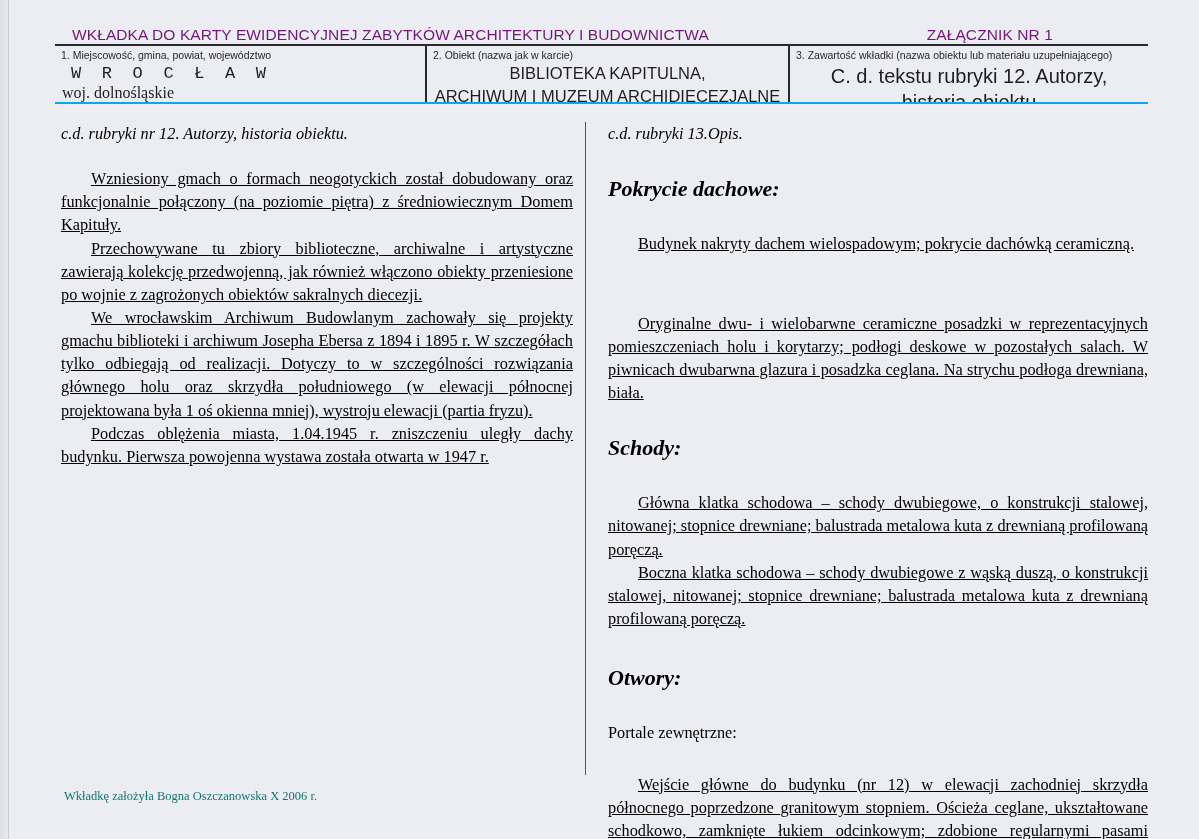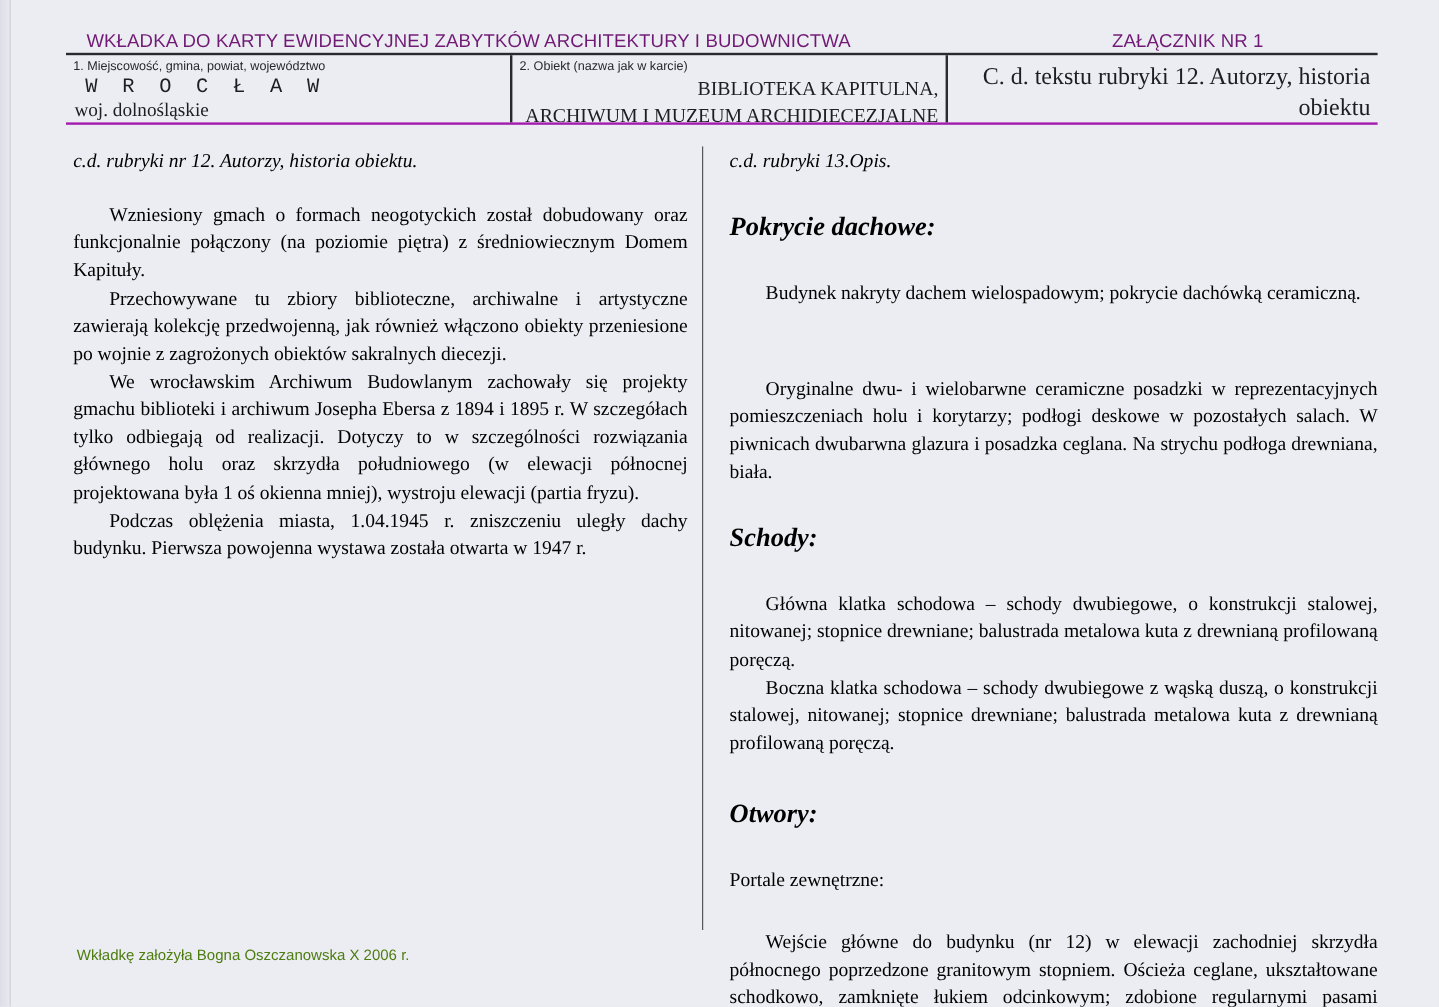--- a/index.html
+++ b/index.html
@@ -36,21 +36,21 @@
     background: #ecedf2;
   }
 
   
   .header-table {
     position: absolute;
     left: 55px;
     top: 44px;
     width: 1093px;
     border-top: 2px solid #2a2a2e;
-    border-bottom: 2px solid #a21caf;
+    border-bottom: 2px solid #0ea5e9;
     box-sizing: border-box;
   }
   .doc-title-row {
     position: absolute;
     left: 55px;
     top: 22px;
     width: 1093px;
     height: 22px;
     display: flex;
     align-items: flex-end;
@@ -101,22 +101,22 @@
     margin-top: 3px;
     margin-left: 10px;
   }
   .hdr-value-voiv {
     font-family: "Liberation Serif", serif;
     font-size: 16px;
     margin-top: 1px;
     margin-left: 1px;
   }
   .hdr-center {
-    text-align: right;
-    font-family: Liberation Serif, serif;
+    text-align: center;
+    font-family: Liberation Sans, sans-serif;
     font-size: 16.5px;
     line-height: 1.28;
     margin-top: 2px;
   }
   .hdr-center.smaller {
     font-size: 20px;
     line-height: 1.3;
     margin-top: 2px;
   }
 
@@ -146,20 +146,21 @@
     color: #000000;
   }
   .col.left  { left: 6px; }
   .col.right { left: 553px; width: 540px; }
 
   .para {
     margin: 0;
     text-align: justify;
     text-indent: 30px;
     hyphens: manual;
+    text-decoration: underline;
   }
 
   .subtitle-italic {
     font-style: italic;
     margin: 0 0 0 0;
     text-indent: 0;
     font-size: 16.3px;
   }
   .heading-bolditalic {
     font-style: italic;
@@ -175,23 +176,23 @@
   }
   .gap-md { height: 22px; }
   .gap-lg { height: 28px; }
   .gap-xl { height: 32px; }
 
   
   .footer-note {
     position: absolute;
     left: 64px;
     top: 789px;
-    font-family: Liberation Sans, sans-serif;
+    font-family: Liberation Serif, serif;
     font-size: 12.5px;
-    color: #4d7c0f;
+    color: #0f766e;
     white-space: nowrap;
   }
 </style>
 </head>
 <body>
 
 <div class="page-edge-left"></div>
 <div class="page-edge-rule"></div>
 <div class="page-sheet"></div>
 
@@ -209,20 +210,21 @@
       <div class="hdr-value-voiv">woj. dolnośląskie</div>
     </div>
 
     <div class="hdr-cell c2">
       <div class="hdr-label">2. Obiekt (nazwa jak w karcie)</div>
       <div class="hdr-center">BIBLIOTEKA KAPITULNA,</div>
       <div class="hdr-center">ARCHIWUM I MUZEUM ARCHIDIECEZJALNE</div>
     </div>
 
     <div class="hdr-cell c3">
+      <div class="hdr-label">3. Zawartość wkładki (nazwa obiektu lub materiału uzupełniającego)</div>
       <div class="hdr-center smaller">C. d. tekstu rubryki 12. Autorzy, historia obiektu</div>
       <div class="hdr-center smaller">oraz rubryki 13. Opis.</div>
     </div>
 
   </div>
 </div>
 
 <div class="columns">
   <div class="col-divider"></div>
 

